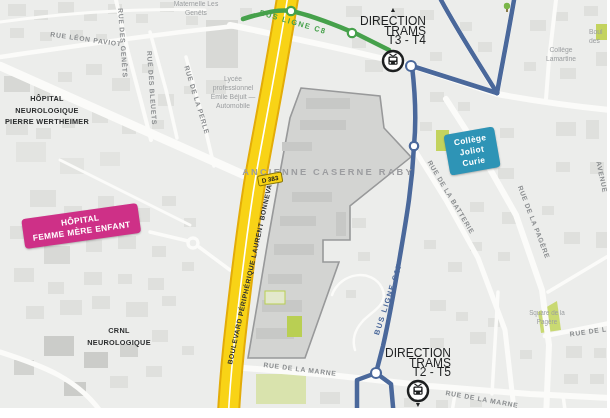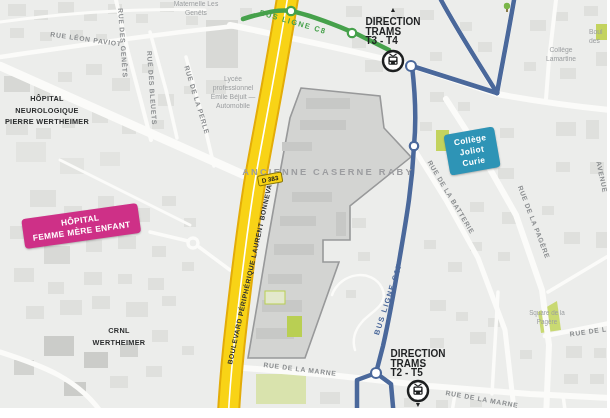--- a/index.html
+++ b/index.html
@@ -12,21 +12,21 @@
   .poi-sm{color:#9b9ea0;font-size:6.3px;text-align:center;line-height:8.5px;}
   .edge{transform:translate(0,-50%);text-align:left;}
   .black-lbl{color:#2c2e2f;font-size:7.3px;font-weight:bold;text-align:center;line-height:11.5px;letter-spacing:.3px;}
   .banner{color:#fff;font-weight:bold;text-align:center;border-radius:4px;padding:4px 9px;
           font-size:8.3px;line-height:11px;letter-spacing:.4px;box-shadow:0 1px 2px rgba(0,0,0,.25);}
   .caserne-lbl{font-size:9.3px;font-weight:bold;letter-spacing:2.2px;color:#9c9da0;line-height:13px;text-align:center;white-space:nowrap;}
   .blvd-lbl{font-size:6.8px;font-weight:bold;color:#2c2e2f;letter-spacing:.5px;white-space:nowrap;}
   .busline-lbl{font-size:7.5px;font-weight:bold;letter-spacing:1.4px;white-space:nowrap;}
   .shield{position:absolute;transform:translate(-50%,-50%) rotate(-10deg);border:1px solid #857409;
           border-radius:2px;font-size:6.3px;font-weight:bold;color:#1c1c1c;padding:1px 3px;white-space:nowrap;}
-  .dir-lbl{color:#1f2122;font-size:10px;font-weight:bold;line-height:9.5px;text-align:left;}
+  .dir-lbl{color:#1f2122;font-size:12px;font-weight:normal;line-height:9.5px;text-align:right;}
   .arrow{position:absolute;transform:translate(-50%,-50%);font-size:7px;color:#1f2122;line-height:7px;}
   .tram{position:absolute;transform:translate(-50%,-50%);}
   .frame{position:absolute;background:#fff;z-index:50;}
 </style>
 </head>
 <body>
 
 <div class="stage">
 
   <svg class="base" width="610" height="418" viewBox="0 0 610 418">
@@ -238,21 +238,21 @@
   <div class="lbl street" style="left:152px;top:88px;--r:86deg">RUE DES BLEUETS</div>
   <div class="lbl street" style="left:197px;top:100px;--r:73deg">RUE DE LA PERLE</div>
   <div class="lbl poi" style="left:233px;top:92px">Lycée
 professionnel
 Émile Béjuit —
 Automobile</div>
   <div class="lbl black-lbl" style="left:47px;top:110px">HÔPITAL
 NEUROLOGIQUE
 PIERRE WERTHEIMER</div>
   <div class="lbl black-lbl" style="left:119px;top:336px">CRNL
-WERTHEIMER</div>
+NEUROLOGIQUE</div>
 
   <div class="lbl banner" style="left: 81px; top: 226px; --r: -8deg; background-color: rgb(206, 48, 135);">HÔPITAL
 FEMME MÈRE ENFANT</div>
   <div class="lbl banner" style="left: 472px; top: 151px; --r: -10deg; background-color: rgb(46, 148, 182);">Collège
 Joliot
 Curie</div>
 
   <div class="lbl caserne-lbl" style="left:328px;top:172px">ANCIENNE
 CASERNE RABY</div>
   <div class="lbl blvd-lbl" style="left:250px;top:272px;--r:-77.5deg">BOULEVARD PÉRIPHÉRIQUE LAURENT BONNEVAY</div>

